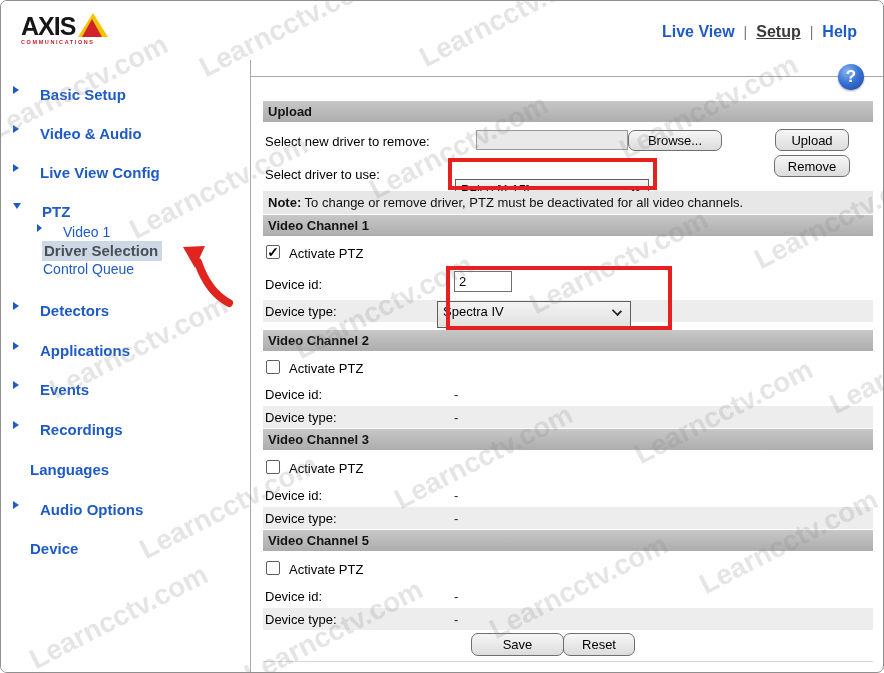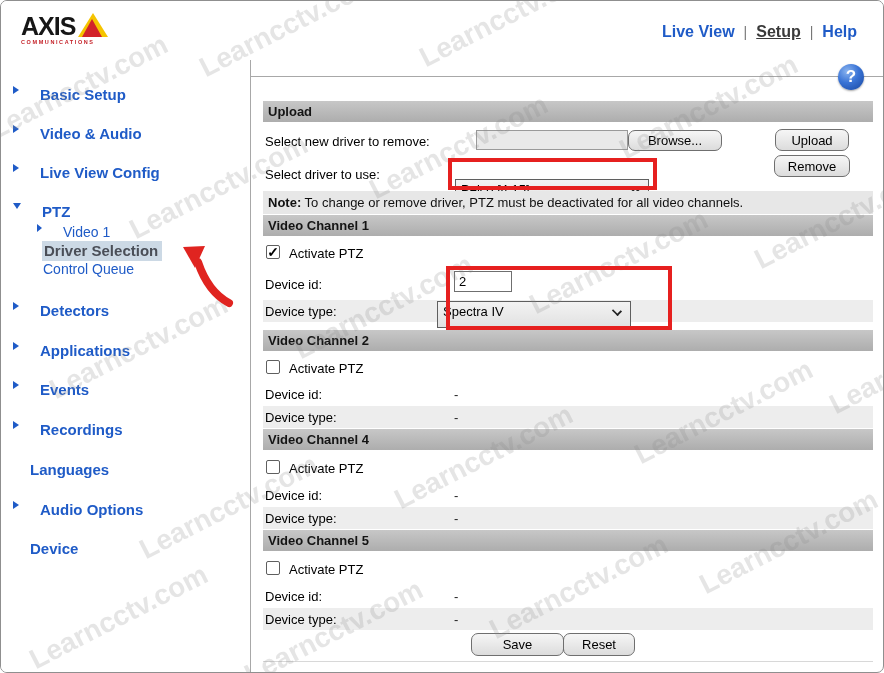--- a/index.html
+++ b/index.html
@@ -175,21 +175,21 @@
   <div class="secbar" style="top:329px">Video Channel 2</div>
   <div class="cb" style="left:265px;top:359px"></div>
   <span class="lbl" style="left:288px;top:360px">Activate PTZ</span>
   <span class="lbl" style="left:264px;top:386px">Device id:</span>
   <span class="dash" style="left:453px;top:386px">-</span>
   <div class="stripe" style="top:405px">
     <span class="lbl" style="left:2px;top:4px">Device type:</span>
     <span class="dash" style="left:191px;top:4px">-</span>
   </div>
 
-  <div class="secbar" style="top:428px">Video Channel 4</div>
+  <div class="secbar" style="top:428px">Video Channel 3</div>
   <div class="cb" style="left:265px;top:459px"></div>
   <span class="lbl" style="left:288px;top:460px">Activate PTZ</span>
   <span class="lbl" style="left:264px;top:487px">Device id:</span>
   <span class="dash" style="left:453px;top:487px">-</span>
   <div class="stripe" style="top:506px">
     <span class="lbl" style="left:2px;top:4px">Device type:</span>
     <span class="dash" style="left:191px;top:4px">-</span>
   </div>
 
   <div class="secbar" style="top:529px">Video Channel 5</div>

